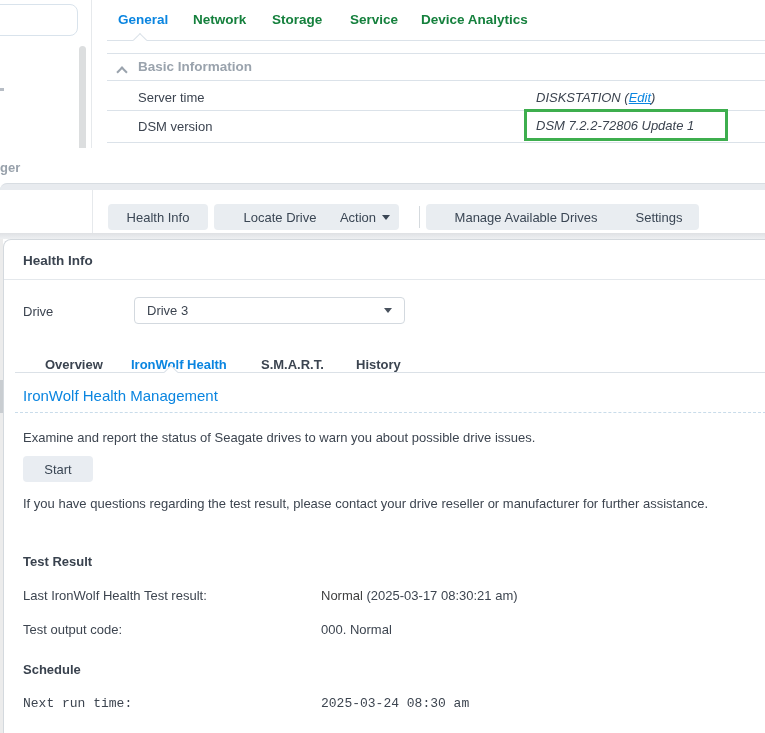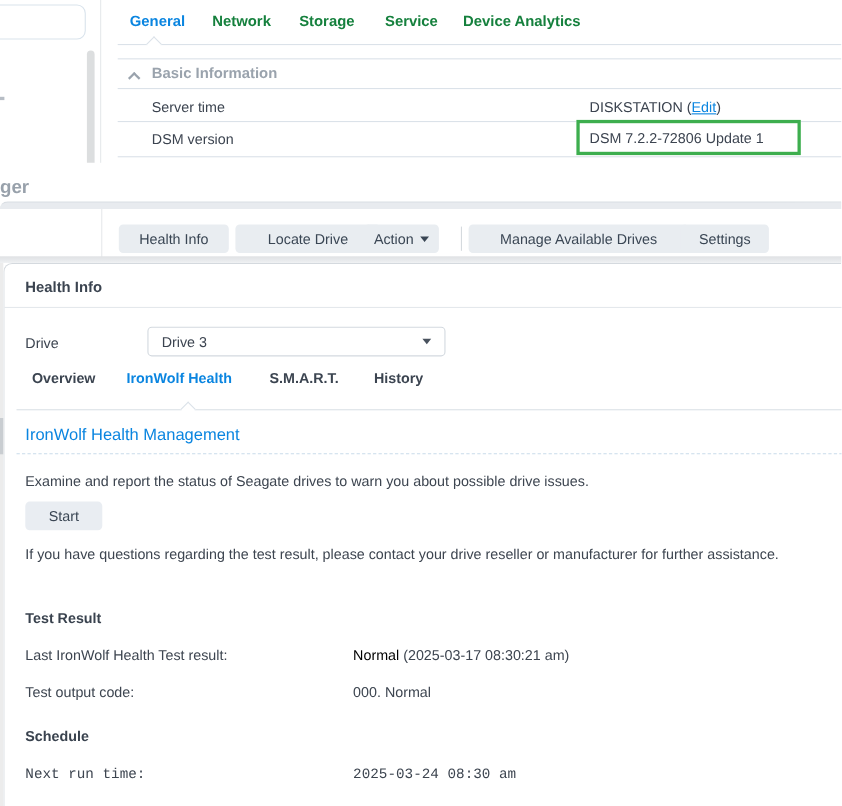--- a/index.html
+++ b/index.html
@@ -18,27 +18,27 @@
   #cp .vdiv { left:91px; top:0; width:1px; height:148px; background:#e6e9ec; }
   .tab-lbl { font-size:13.5px; font-weight:bold; color:#15803d; top:12px; cursor:pointer; }
   .tab-lbl.active { color:#0a85e0; }
   .hline { height:1px; background:#dbe2e9; }
   .notch { width:10px; height:10px; background:#fff; transform:rotate(45deg);
     border-top:1px solid #dbe2e9; border-left:1px solid #dbe2e9; z-index:3; }
   .chev-up { width:8px; height:8px; border-top:2px solid #9aa3ad; border-left:2px solid #9aa3ad;
     transform:rotate(45deg); display:inline-block; }
   .sec-title { font-size:13.5px; font-weight:bold; color:#9aa3ad; }
   .cp-label { font-size:13px; color:#3c4450; }
-  .cp-value { font-size:13px; color:#3c4450; }
+  .cp-value { font-size:13px; color:#3c4450;font-style:italic; }
   a.edit-link { color:#0a85e0; text-decoration:underline; cursor:pointer; }
   #dsm-box { left:524px; top:109px; width:204px; height:32px; background:#fff;
     border:3px solid #3dae4e; z-index:2; display:flex; align-items:center; padding-left:9px; }
 
   
-  .win-title-frag { left:0; top:160px; font-size:17px; font-weight:600; color:#98a1ab; }
+  .win-title-frag { left:0; top:160px; font-size:13px; font-weight:600; color:#98a1ab; }
   #sm-strip { left:0; top:183px; width:765px; height:7px; background:#e8ebef;
     border-top:1px solid #d8dde2; border-radius:8px 0 0 0; }
   #sm-vdiv { left:92px; top:190px; width:1px; height:44px; background:#e6e9ec; }
   .tb-btn { top:204px; height:26px; background:#e9edf1; border:none; border-radius:4px;
     color:#3a4654; font-size:13px; font-family:"Liberation Sans", sans-serif;
     display:flex; align-items:center; justify-content:center; gap:6px; cursor:pointer; }
   .tb-sep { left:419px; top:206px; width:1px; height:22px; background:#d5dade; }
   .caret-down { width:0; height:0; border-left:4px solid transparent;
     border-right:4px solid transparent; border-top:5px solid #3a4654; display:inline-block; }
 
@@ -52,40 +52,40 @@
     border-radius:8px 0 0 0; }
   #dlg .inner { position:relative; width:100%; height:100%; }
   .dlg-title { left:19px; top:13px; font-size:13.5px; font-weight:bold; color:#3b4450; }
   .dlg-hdr-line { left:0; top:39px; width:762px; height:1px; background:#e4e8ec; }
   .fld-label { left:19px; top:64px; font-size:13px; color:#3c4450; }
   .dd { left:130px; top:57px; width:271px; height:27px; border:1px solid #d3d9df;
     border-radius:4px; background:#fff; display:flex; align-items:center;
     padding:0 12px; cursor:pointer; }
   .dd .dd-text { font-size:13px; color:#3c4450; flex:1; }
   .dd .caret-down { border-top-color:#49525e; }
-  .dtab { top:96px; font-size:13px; font-weight:bold; color:#3b4450; cursor:pointer; }
+  .dtab { top:117px; font-size:13px; font-weight:bold; color:#3b4450; cursor:pointer;margin-left:16px; }
   .dtab.active { color:#0a85e0; }
   .dtab-line { left:11px; top:132px; width:751px; height:1px; background:#dbe1e7; }
   .sec-head-blue { left:19px; top:147px; font-size:15px; color:#0a85e0; }
   .dashed-line { left:11px; top:172px; width:751px; border-bottom:1px dashed #c9dcea; }
   .body-text { font-size:13px; color:#3d4550; line-height:21px; }
   .p1 { left:19px; top:187px; width:730px; }
   .start-btn { left:19px; top:216px; width:70px; height:26px; background:#e9edf2;
     border:none; border-radius:4px; color:#3a4654; font-size:13px;
     font-family:"Liberation Sans", sans-serif; cursor:pointer; }
   .p2 { left:19px; top:253px; width:726px; }
   .bold-head { font-size:13px; font-weight:bold; color:#39424e; }
   .th1 { left:19px; top:314px; }
   .row-label { left:19px; font-size:13px; color:#3d4550; }
   .row-value { left:317px; font-size:13px; color:#3d4550; }
   .r1 { top:348px; }
   .r2 { top:382px; }
   .th2 { left:19px; top:422px; }
   .r3 { top:456px;font-family:Liberation Mono, monospace; }
-  .status-ok { color:#000000;text-align:right; }
+  .status-ok { color:#404040;text-align:right; }
 </style>
 </head>
 <body>
 
 <div id="stage">
 
   <div id="cp" class="abs">
     <div class="abs search-box"></div>
     <div class="abs frag"></div>
     <div class="abs vscroll"></div>

